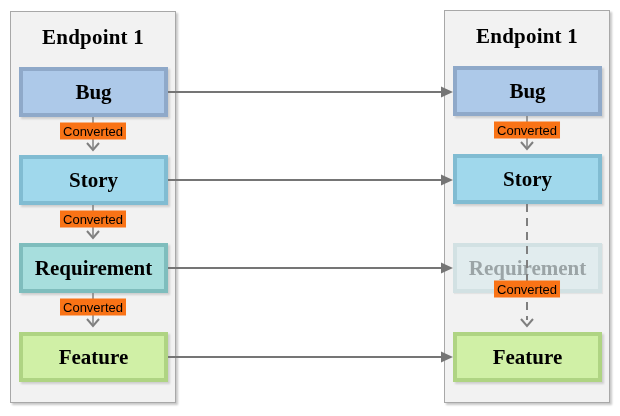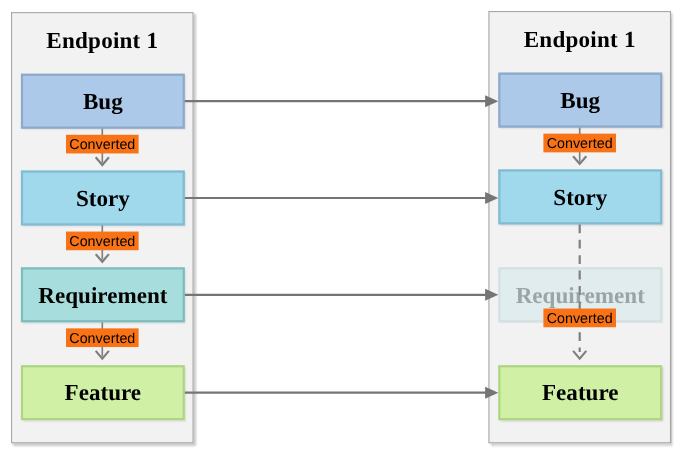--- a/index.html
+++ b/index.html
@@ -13,21 +13,21 @@
     box-shadow:2px 2px 2px rgba(0,0,0,0.22);box-sizing:border-box;z-index:1;
   }
   .panel-left{left:10px;top:11px;width:166px;height:392px;}
   .panel-right{left:444px;top:10px;width:166px;height:393px;}
   .panel-title{
     margin:0;padding-top:13px;text-align:center;
     font-size:21px;font-weight:bold;color:#000;letter-spacing:0.2px;
   }
   .node{
     position:absolute;width:149px;height:50px;box-sizing:border-box;
-    border:2px solid #0f766e;display:flex;align-items:center;justify-content:center;
+    border:4px solid #0f766e;display:flex;align-items:center;justify-content:center;
     font-size:21px;font-weight:bold;z-index:2;
     box-shadow:1.5px 1.5px 2px rgba(0,0,0,0.15);
   }
   .col-e1{left:19px;}  .col-e2{left:453px;}
   .e1-row0{top:67px;}  .e1-row1{top:155px;} .e1-row2{top:243px;} .e1-row3{top:332px;}
   .e2-row0{top:66px;}  .e2-row1{top:154px;} .e2-row2{top:243px;} .e2-row3{top:332px;}
   .node.disabled{box-shadow:1px 1px 1px rgba(0,0,0,0.06);}
   .arrows{position:absolute;left:0;top:0;z-index:3;pointer-events:none;}
   .conv-label{
     position:absolute;transform:translate(-50%,-50%);z-index:4;

